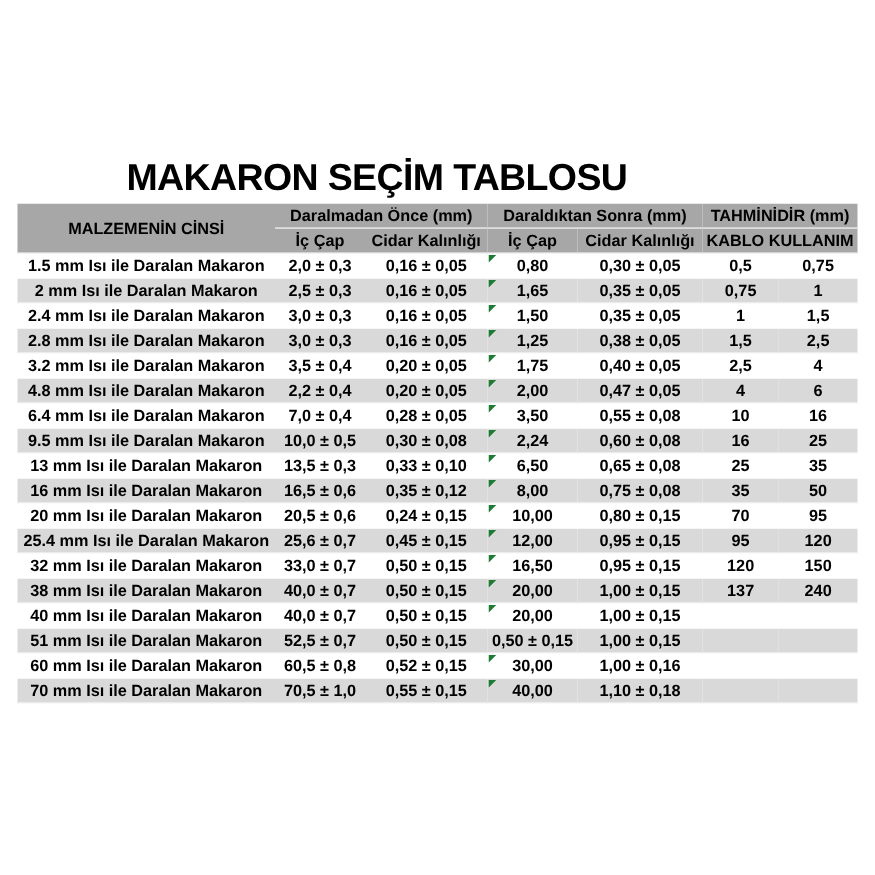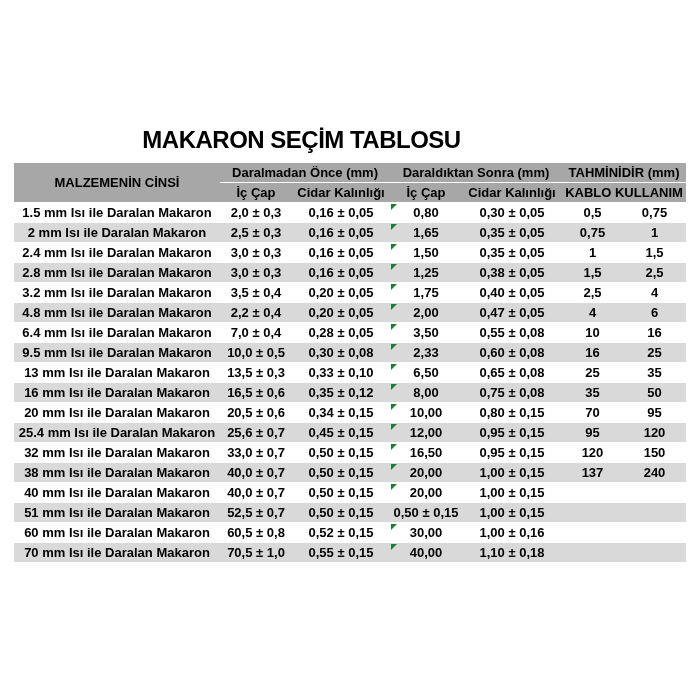--- a/index.html
+++ b/index.html
@@ -12,21 +12,21 @@
   html,body{margin:0;padding:0;}
   body{
     width:700px;height:700px;background:#fff;
     font-family:"Liberation Sans", sans-serif;
     color:var(--text);
     position:relative;overflow:hidden;
   }
   .page-title{
     position:absolute;top:126px;left:0;width:603px;
     margin:0;text-align:center;
-    font-size:24px;font-weight:bold;letter-spacing:-0.5px;
+    font-size:30px;font-weight:bold;letter-spacing:-0.5px;
     color:var(--text);
   }
   table.makaron{
     position:absolute;left:14px;top:163px;width:672px;
     border-collapse:separate;border-spacing:0;table-layout:fixed;
   }
   table.makaron th, table.makaron td{
     font-size:13px;font-weight:bold;padding:0;
     height:19px;line-height:19px;
     text-align:center;vertical-align:middle;
@@ -138,21 +138,21 @@
     <td><span class="cell-text">0,28 ± 0,05</span></td>
     <td class="rel"><span class="err-tri"></span><span class="cell-text">3,50</span></td>
     <td><span class="cell-text">0,55 ± 0,08</span></td>
     <td><span class="cell-text">10</span></td>
     <td><span class="cell-text">16</span></td>
   </tr>
       <tr>
     <td class="mat"><span class="cell-text">9.5 mm Isı ile Daralan Makaron</span></td>
     <td><span class="cell-text">10,0 ± 0,5</span></td>
     <td><span class="cell-text">0,30 ± 0,08</span></td>
-    <td class="rel"><span class="err-tri"></span><span class="cell-text">2,33</span></td>
+    <td class="rel"><span class="err-tri"></span><span class="cell-text">2,24</span></td>
     <td><span class="cell-text">0,60 ± 0,08</span></td>
     <td><span class="cell-text">16</span></td>
     <td><span class="cell-text">25</span></td>
   </tr>
       <tr>
     <td class="mat"><span class="cell-text">13 mm Isı ile Daralan Makaron</span></td>
     <td><span class="cell-text">13,5 ± 0,3</span></td>
     <td><span class="cell-text">0,33 ± 0,10</span></td>
     <td class="rel"><span class="err-tri"></span><span class="cell-text">6,50</span></td>
     <td><span class="cell-text">0,65 ± 0,08</span></td>
@@ -164,21 +164,21 @@
     <td><span class="cell-text">16,5 ± 0,6</span></td>
     <td><span class="cell-text">0,35 ± 0,12</span></td>
     <td class="rel"><span class="err-tri"></span><span class="cell-text">8,00</span></td>
     <td><span class="cell-text">0,75 ± 0,08</span></td>
     <td><span class="cell-text">35</span></td>
     <td><span class="cell-text">50</span></td>
   </tr>
       <tr>
     <td class="mat"><span class="cell-text">20 mm Isı ile Daralan Makaron</span></td>
     <td><span class="cell-text">20,5 ± 0,6</span></td>
-    <td><span class="cell-text">0,34 ± 0,15</span></td>
+    <td><span class="cell-text">0,24 ± 0,15</span></td>
     <td class="rel"><span class="err-tri"></span><span class="cell-text">10,00</span></td>
     <td><span class="cell-text">0,80 ± 0,15</span></td>
     <td><span class="cell-text">70</span></td>
     <td><span class="cell-text">95</span></td>
   </tr>
       <tr>
     <td class="mat"><span class="cell-text">25.4 mm Isı ile Daralan Makaron</span></td>
     <td><span class="cell-text">25,6 ± 0,7</span></td>
     <td><span class="cell-text">0,45 ± 0,15</span></td>
     <td class="rel"><span class="err-tri"></span><span class="cell-text">12,00</span></td>

